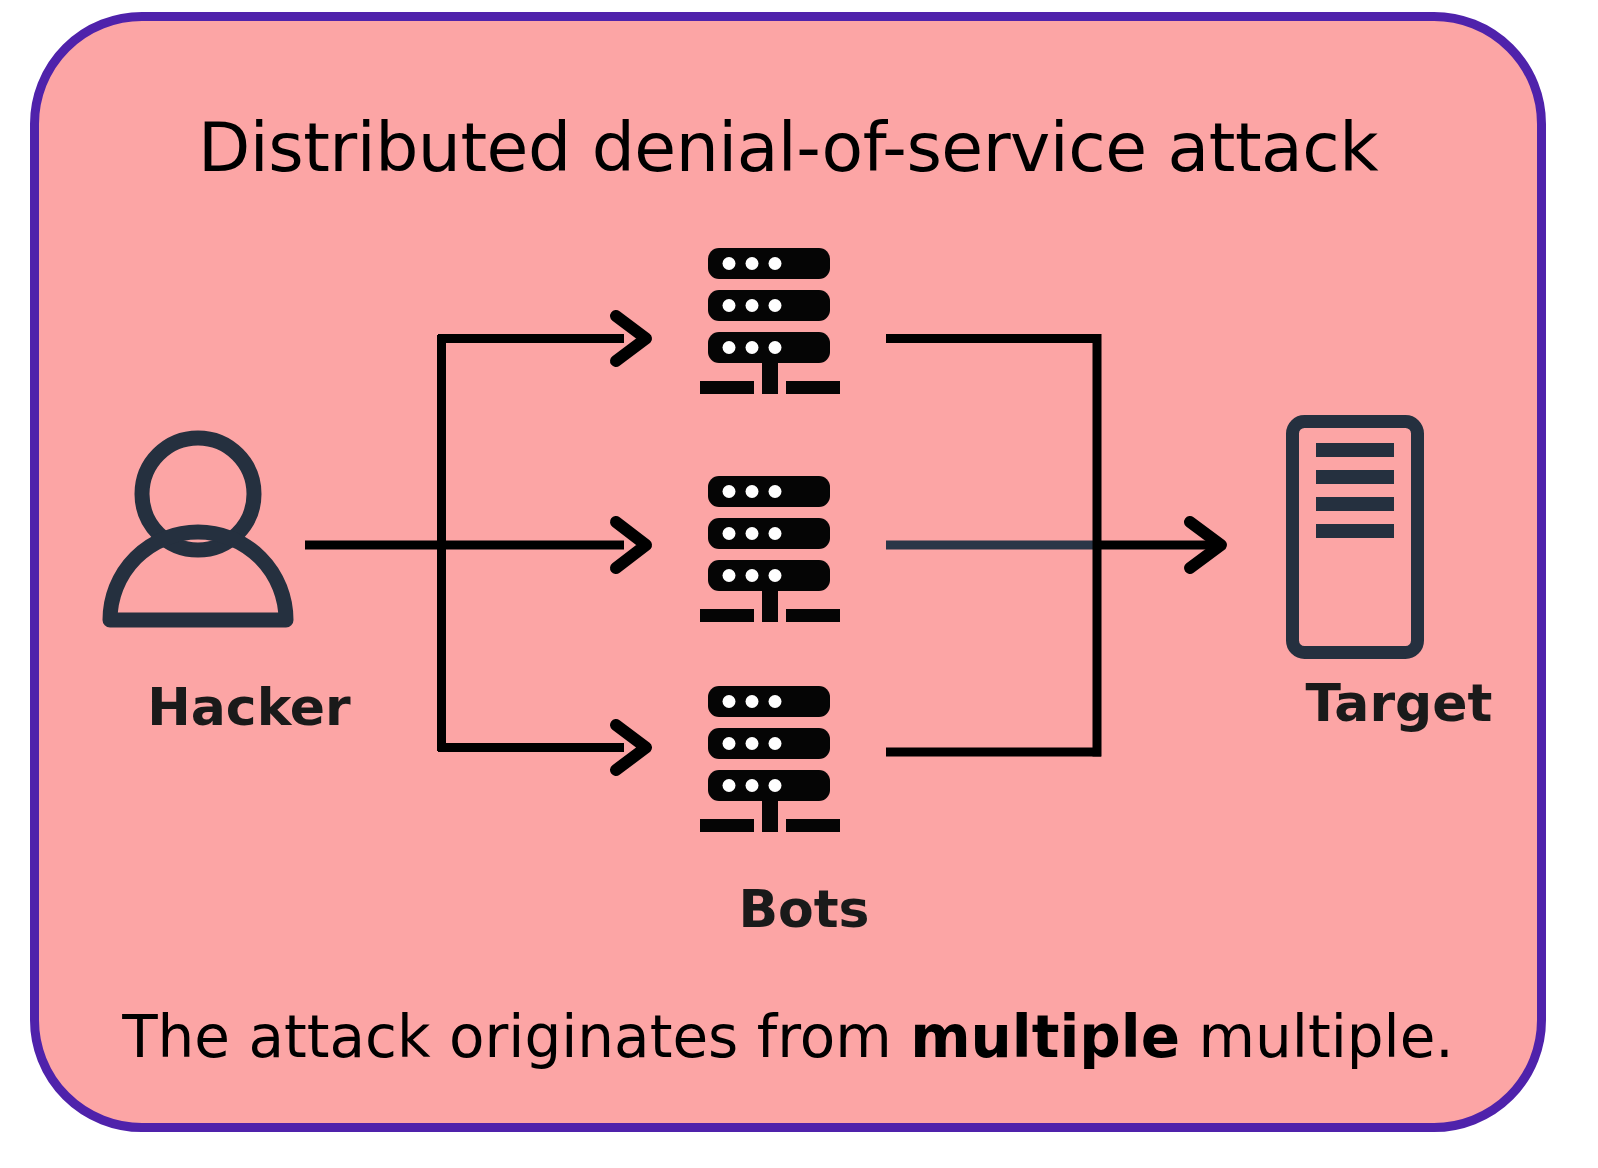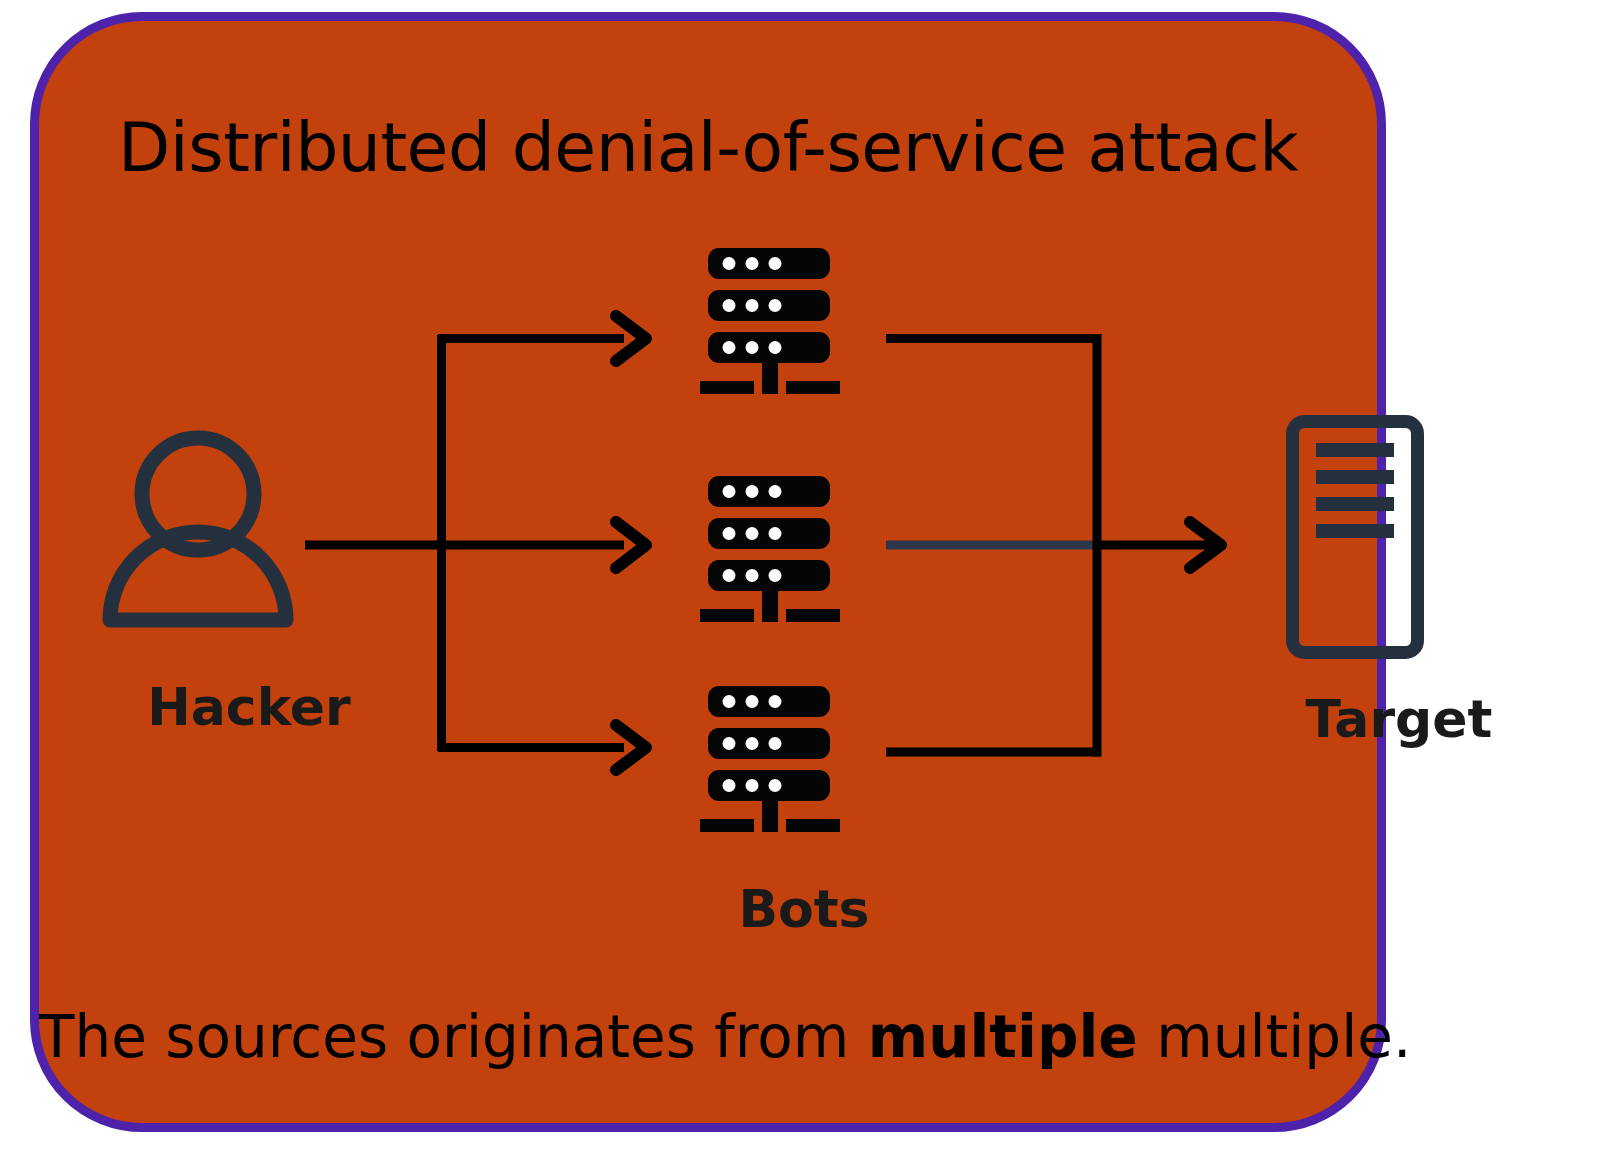--- a/index.html
+++ b/index.html
@@ -12,26 +12,26 @@
     width: 1598px;
     height: 1168px;
     font-family: "DejaVu Sans", "Liberation Sans", sans-serif;
     overflow: hidden;
   }
 
   #diagram-card {
     position: absolute;
     left: 30px;
     top: 12px;
-    width: 1356px;
+    width: 1516px;
     height: 1120px;
     box-sizing: border-box;
     border: 9px solid #4f22ab;
     border-radius: 112px;
-    background: #c2410c;
+    background: #fca5a5;
   }
 
   
   #diagram-title {
     position: absolute;
     left: 0;
     top: 93px;
     width: 100%;
     text-align: center;
     font-size: 68px;
@@ -71,30 +71,30 @@
     position: absolute;
     text-align: center;
     font-size: 52px;
     line-height: 1.0;
     color: #1a1a1a;
     font-weight: 700;
     white-space: nowrap;
   }
   #hacker-label { left: 60px;  top: 660px; width: 300px; }
   #bots-label   { left: 615px; top: 862px; width: 300px; }
-  #target-label { left: 1210px;top: 672px; width: 300px; }
+  #target-label { left: 1210px;top: 656px; width: 300px; }
 </style>
 </head>
 <body>
 
 <div id="diagram-card">
 
   <div id="diagram-title">Distributed denial-of-service attack</div>
 
-  <div id="diagram-caption"><span>The sources originates from </span><span class="bold-word">multiple</span><span> multiple.</span></div>
+  <div id="diagram-caption"><span>The attack originates from </span><span class="bold-word">multiple</span><span> multiple.</span></div>
 
   <div class="node-label" id="hacker-label">Hacker</div>
   <div class="node-label" id="bots-label">Bots</div>
   <div class="node-label" id="target-label">Target</div>
 
 </div>
 
 <svg id="scene" viewBox="0 0 1598 1168" xmlns="http://www.w3.org/2000/svg">
 
   <g>

